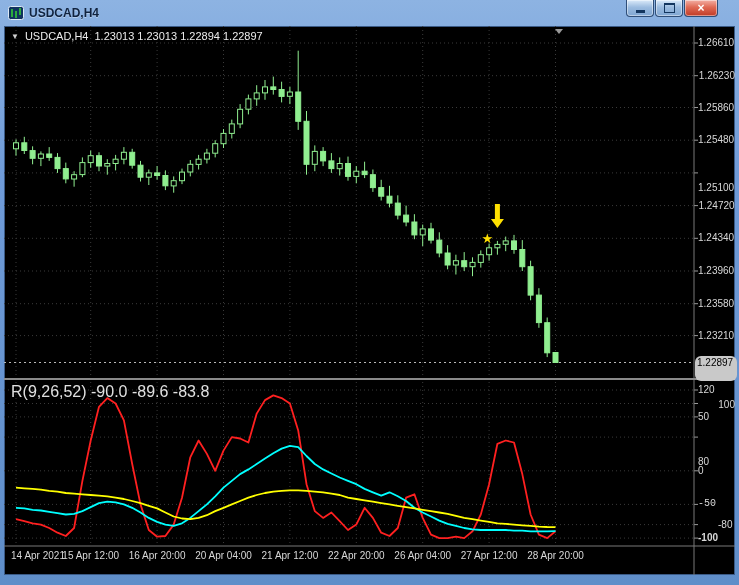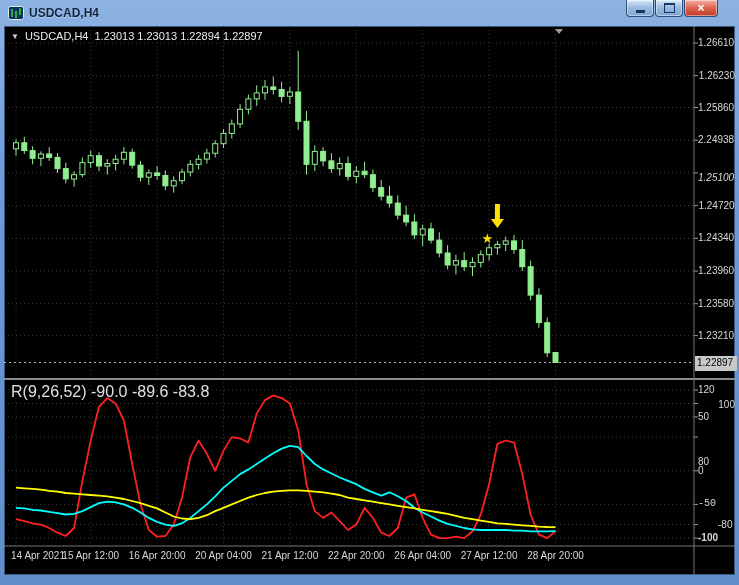--- a/index.html
+++ b/index.html
@@ -18,22 +18,22 @@
   .wbtn.close{width:34px;background:linear-gradient(#f3b0a5,#e06a55 45%,#c03a25);
     color:#fff;font-size:12px;font-weight:bold;line-height:1;}
   .glyph-min{display:inline-block;width:9px;height:3px;background:#14365f;margin-top:7px;}
   .glyph-max{display:inline-block;width:9px;height:7px;border:1px solid #14365f;border-top:2px solid #14365f;background:transparent;}
   .content{position:relative;width:731px;height:549px;background:#000;box-shadow:inset 0 0 0 1px #3a5a86;}
   .chart-header{position:absolute;left:7px;top:4px;color:#ececec;font-size:11px;display:flex;gap:6px;align-items:center;z-index:4;}
   .chart-header .tri{font-size:8px;color:#cfcfcf;}
   .ind-label{position:absolute;left:7px;top:357px;color:#e0e0e0;font-size:16px;z-index:4;}
   .axis-col{position:absolute;left:0;top:0;width:731px;height:584px;z-index:3;pointer-events:none;}
   .axlabel{position:absolute;left:694px;width:37px;color:#d8d8d8;font-size:10px;line-height:12px;white-space:nowrap;}
-  .price-tag{position:absolute;left:691px;width:40px;height:15px;line-height:13px;background:#c9c9c9;color:#000;
-    font-size:10px;padding-left:2px;z-index:5;}
+  .price-tag{position:absolute;left:691px;width:40px;height:25px;line-height:13px;background:#c9c9c9;color:#000;
+    font-size:10px;padding-left:2px;z-index:5;border-radius:6px;}
   .timeaxis{position:absolute;left:0;top:521px;width:731px;height:28px;z-index:4;}
   .tlabel{position:absolute;top:3px;transform:translateX(-50%);color:#d8d8d8;font-size:10px;white-space:nowrap;}
   .canvas-holder{position:absolute;left:0;top:0;z-index:1;}
   .bottom-frame{height:10px;}
   .app-icon{display:inline-block;line-height:0;}
 </style>
 </head>
 <body>
 
 <div class="window">
@@ -256,22 +256,22 @@
       <span>USDCAD,H4</span>
       <span>1.23013 1.23013 1.22894 1.22897</span>
     </div>
 
     <div class="ind-label">R(9,26,52) -90.0 -89.6 -83.8</div>
 
     <div class="axis-col">
         <div class="axlabel" style="top: 11px;">1.26610</div>
         <div class="axlabel" style="top: 43.7px; text-align: right;">1.26230</div>
         <div class="axlabel" style="top: 75.5px;">1.25860</div>
-        <div class="axlabel" style="top: 108.2px;">2.24938</div>
-        <div class="axlabel" style="top: 146px; font-style: italic;">1.25100</div>
+        <div class="axlabel" style="top: 108.2px;">1.25480</div>
+        <div class="axlabel" style="top: 156px;">1.25100</div>
         <div class="axlabel" style="top: 173.6px; text-align: center;">1.24720</div>
         <div class="axlabel" style="top: 206.3px;">1.24340</div>
         <div class="axlabel" style="top: 239px;">1.23960</div>
         <div class="axlabel" style="top: 271.7px;">1.23580</div>
         <div class="axlabel" style="top: 303.6px;">1.23210</div>
         <div class="axlabel" style="top: 358px;">120</div>
         <div class="axlabel" style="top: 373px; text-align: right;">100</div>
         <div class="axlabel" style="top: 402px; margin-top: 28px;">80</div>
         <div class="axlabel" style="top: 385px;">50</div>
         <div class="axlabel" style="top: 438.8px;">0</div>

